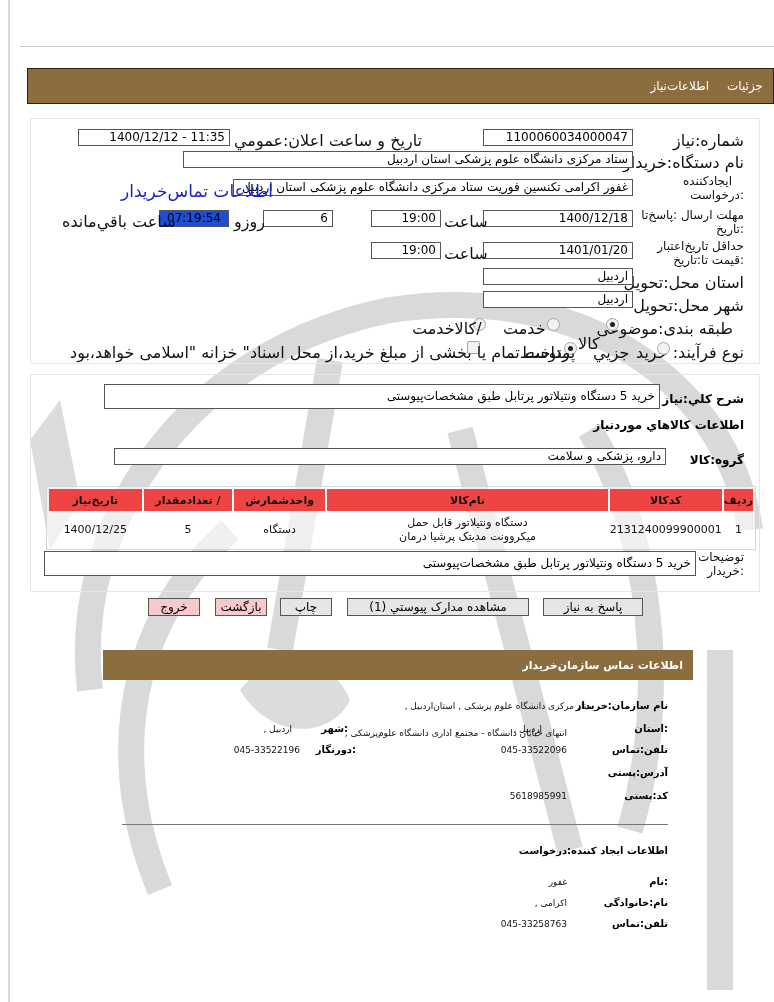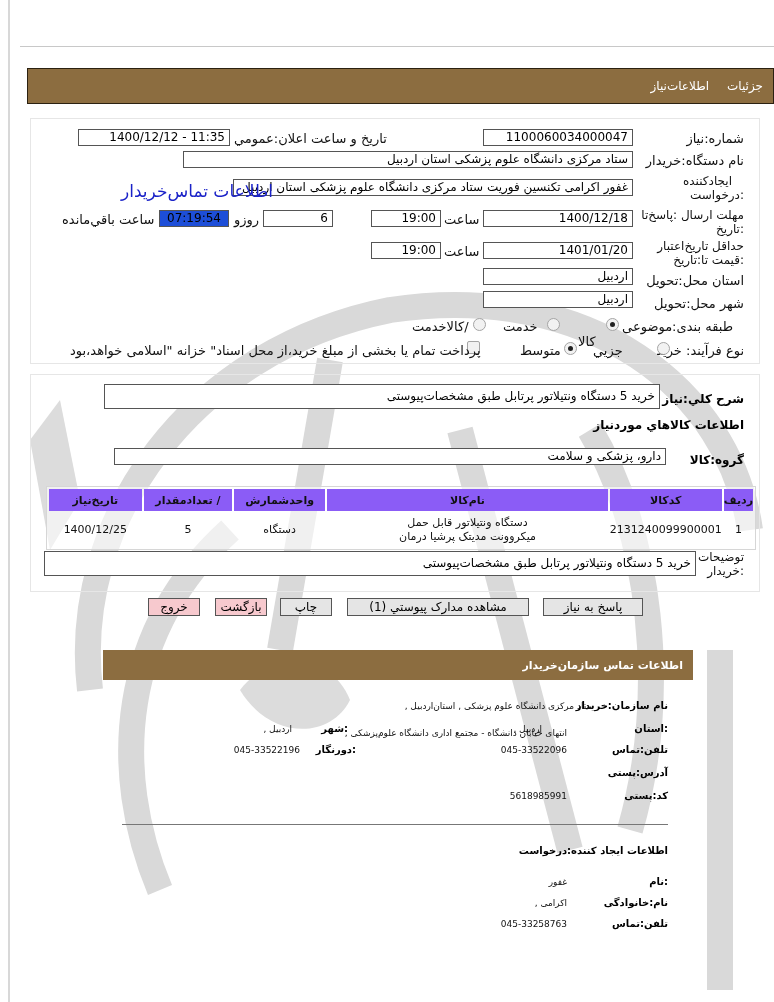--- a/index.html
+++ b/index.html
@@ -11,35 +11,35 @@
 
   
   .watermark { position: absolute; left: 30px; top: 270px; width: 740px; height: 730px; pointer-events: none; z-index: 0; }
 
   .header-bar { position: absolute; left: 27px; top: 68px; width: 747px; height: 36px; background: #8c6d40; border: 1px solid #2b2111; color: #fff; display: flex; align-items: center; padding-right: 10px; z-index: 1; }
   .header-bar span { font-size: 12px; margin-left: 18px; }
 
   .panel { position: absolute; border: 1px solid #e6e6e6; background: transparent; z-index: 1; }
   .panel-1 { left: 30px; top: 118px; width: 730px; height: 246px; }
   .panel-2 { left: 30px; top: 374px; width: 730px; height: 218px; }
-  .lbl { position: absolute; font-size: 13px; white-space: nowrap; color: #111; z-index: 2; }
+  .lbl { position: absolute; font-size: 16px; white-space: nowrap; color: #111; z-index: 2; }
   .lbl-2line { position: absolute; font-size: 12px; line-height: 14px; color: #111; z-index: 2; }
   .box { position: absolute; border: 1px solid #555; background: #fff; font-size: 12px; padding: 0 4px; line-height: 15px; white-space: nowrap; overflow: hidden; z-index: 2; direction: rtl; }
   .box.ltr { direction: ltr; text-align: right; }
   .box.countdown { background: #1d4ed8; text-align: center; direction: ltr; }
   .link { position: absolute; font-size: 17px; color: #1a22c8; white-space: nowrap; z-index: 2; cursor: pointer; }
 
   .radio { position: absolute; width: 13px; height: 13px; border-radius: 50%; border: 1px solid #a5a5a5; background: #f2f2f2; z-index: 2; }
   .radio.checked::after { content: ""; position: absolute; left: 3px; top: 3px; width: 5px; height: 5px; border-radius: 50%; background: #222; }
   .checkbox { position: absolute; width: 13px; height: 13px; border: 1px solid #a5a5a5; background: #f2f2f2; border-radius: 2px; z-index: 2; }
 
   .bold-lbl { position: absolute; font-size: 12px; font-weight: bold; white-space: nowrap; z-index: 2; }
 
   table.items { position: absolute; left: 46px; top: 486px; width: 710px; border-collapse: separate; border-spacing: 2px; border: 1px solid #d6d6d6; z-index: 2; background: rgba(255,255,255,0.6); }
-  table.items th { background: #8b5cf6; font-size: 11px; font-weight: bold; height: 22px; text-align: center; color: #111; }
+  table.items th { background: #ef4444; font-size: 11px; font-weight: bold; height: 22px; text-align: center; color: #111; }
   table.items td { font-size: 11px; text-align: center; height: 34px; line-height: 14px; color: #111; }
 
   .btn { position: absolute; height: 18px; border: 1px solid #555; font-size: 12px; text-align: center; line-height: 16px; white-space: nowrap; cursor: pointer; z-index: 2; font-family: "DejaVu Sans", sans-serif; }
   .btn.green { background: #e5e5e5; }
   .btn.pink { background: #f7c9ce; }
 
   .sec-bar { position: absolute; left: 103px; top: 650px; width: 590px; height: 30px; background: #8c6d40; color: #fff; font-size: 11px; font-weight: bold; display: flex; align-items: center; padding-right: 10px; z-index: 2; }
 
   .c-lbl { position: absolute; font-size: 10px; font-weight: bold; white-space: nowrap; z-index: 2; }
   .c-val { position: absolute; font-size: 9px; white-space: nowrap; z-index: 2; color: #111; }

